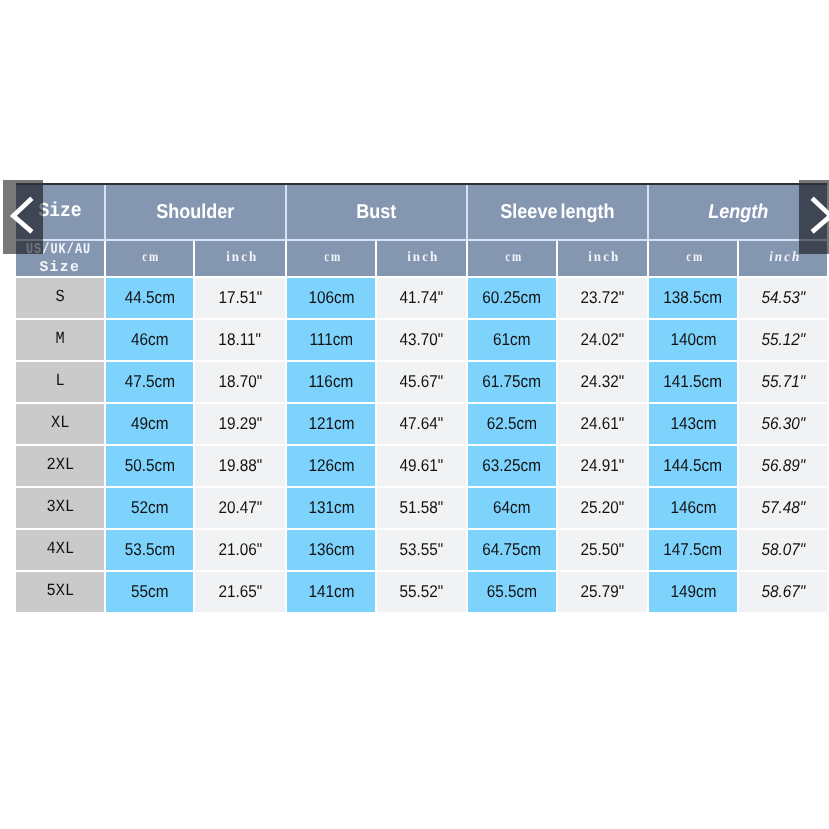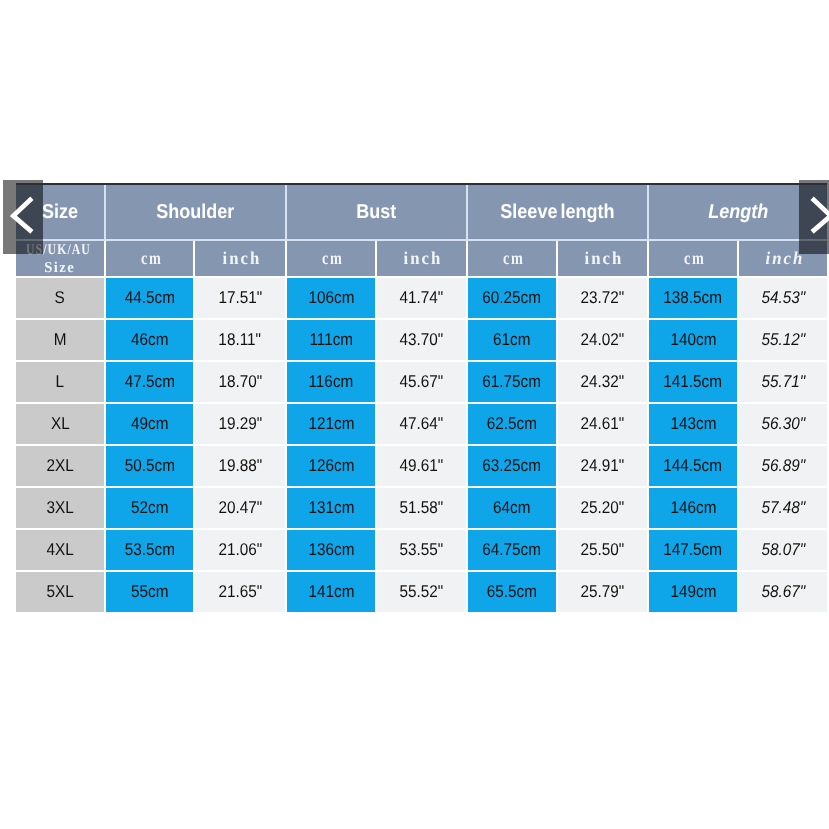--- a/index.html
+++ b/index.html
@@ -69,21 +69,21 @@
     box-sizing: border-box;
     line-height: 1;
     border-left: 2px solid #d6e2f2;
   }
   .hdr-main td:first-child { border-left: 0; }
 
   .hdr-sub td {
     background: #8596b1;
     color: #f2f5fa;
     font-family: "Liberation Serif", serif;
-    font-size: 18px;
+    font-size: 14px;
     font-weight: bold;
     letter-spacing: 2.2px;
     height: 37px;
     box-sizing: border-box;
     line-height: 1;
     border-top: 2px solid #d6e2f2;
     border-left: 2px solid #d6e2f2;
   }
   .hdr-sub td:first-child { border-left: 0; }
   .hdr-sub td.usuk {
@@ -112,24 +112,24 @@
 
   
   tbody td {
     height: 42px;
     box-sizing: border-box;
     line-height: 1;
     font-size: 17px;
     color: #111111;
     border: 2px solid #ffffff;
   }
-  tbody td:first-child { border-left: 0; }
+  tbody td:first-child { border-left: 0; font-family: Liberation Mono, monospace; }
   tbody td:last-child { border-right: 0; font-style: italic; }
   tbody td.c-size { background: #cacaca; }
-  tbody td.c-cm   { background: #0ea5e9; margin-left: 34px; }
+  tbody td.c-cm   { background: #7dd3fc; margin-left: 34px; }
   tbody td.c-in   { background: #f1f2f3; }
 
   
   .nav-arrow {
     position: absolute;
     top: 180px;
     width: 40px;
     height: 74px;
     background: rgba(0,0,0,0.53);
   }

